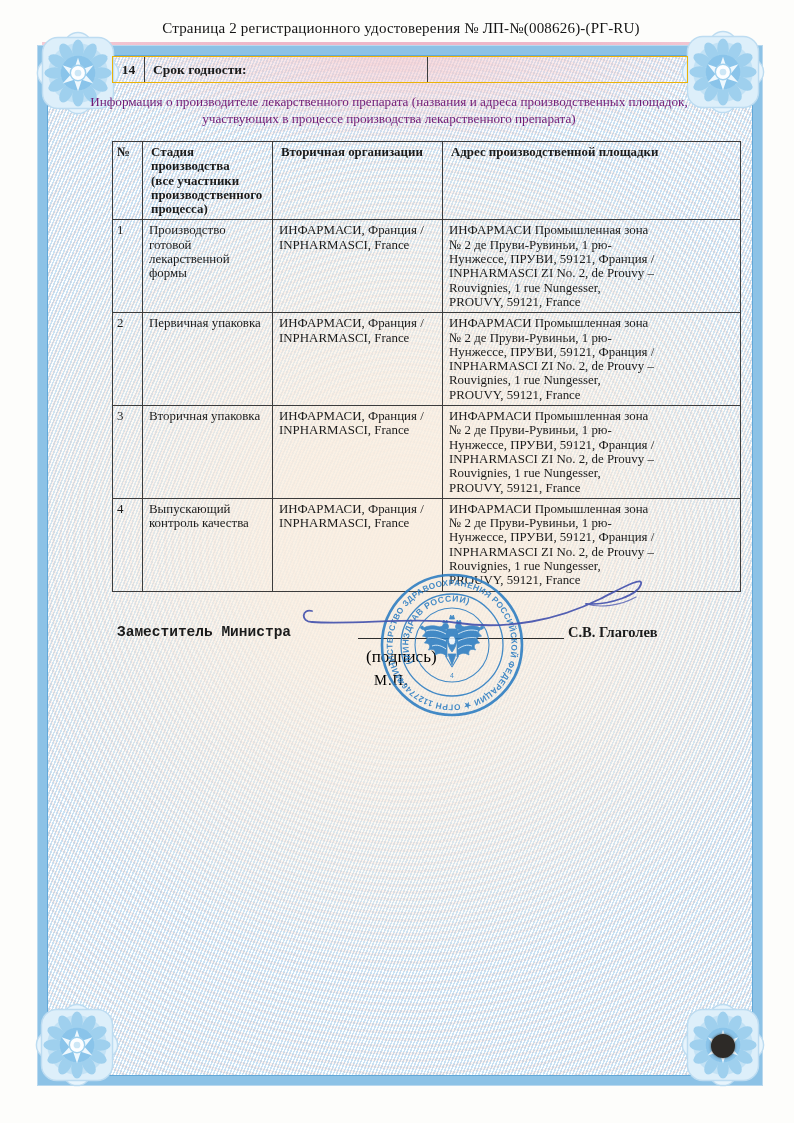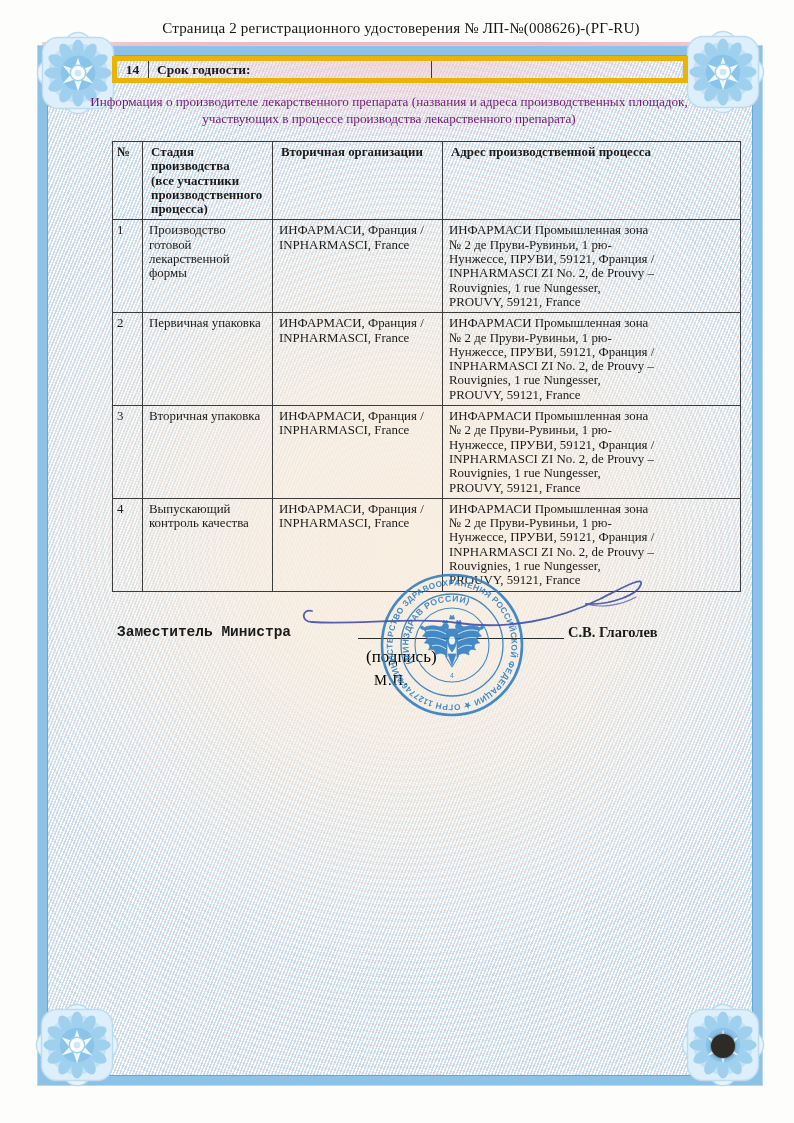--- a/index.html
+++ b/index.html
@@ -45,21 +45,21 @@
   .rosette.br { left:675px; top:997px; }
   .punch-hole {
     position:absolute; left:711px; top:1034px; width:24px; height:24px;
     border-radius:50%; background:#2d2a27;
     box-shadow:0 0 2px 1px rgba(45,42,39,0.35);
   }
 
   
   .shelf-row {
     position:absolute; left:112px; top:56px; width:576px; height:27px;
-    display:flex; border:5px solid #eab308; font-size:13.5px;
+    display:flex; border:1px solid #eab308; font-size:13.5px;
   }
   .shelf-row .cell { border-right:1px solid #3c3c3c; display:flex; align-items:center; }
   .shelf-row .num   { width:32px; justify-content:center; font-weight:bold; }
   .shelf-row .label { width:283px; padding-left:8px; font-weight:bold; }
   .shelf-row .value { flex:1; justify-content:center; border-right:none; }
 
   
   .info-caption {
     position:absolute; left:74px; top:94px; width:630px;
     text-align:center; font-size:13.2px; line-height:16.5px;
@@ -168,21 +168,21 @@
       <col style="width:298px">
   </colgroup>
   <thead>
     <tr>
       <th class="num">№</th>
       <th>Стадия производства
 (все участники
 производственного
 процесса)</th>
       <th>Вторичная организации</th>
-      <th>Адрес производственной процесса</th>
+      <th>Адрес производственной площадки</th>
     </tr>
   </thead>
   <tbody>
     <tr>
       <td class="num">1</td>
       <td>Производство готовой
 лекарственной формы</td>
       <td>ИНФАРМАСИ, Франция /
 INPHARMASCI, France</td>
       <td>ИНФАРМАСИ Промышленная зона

